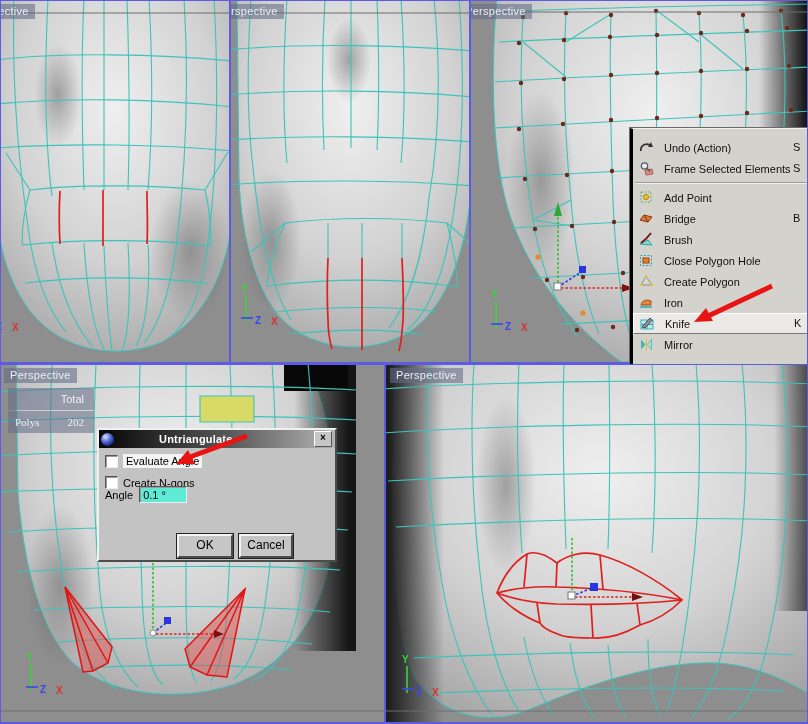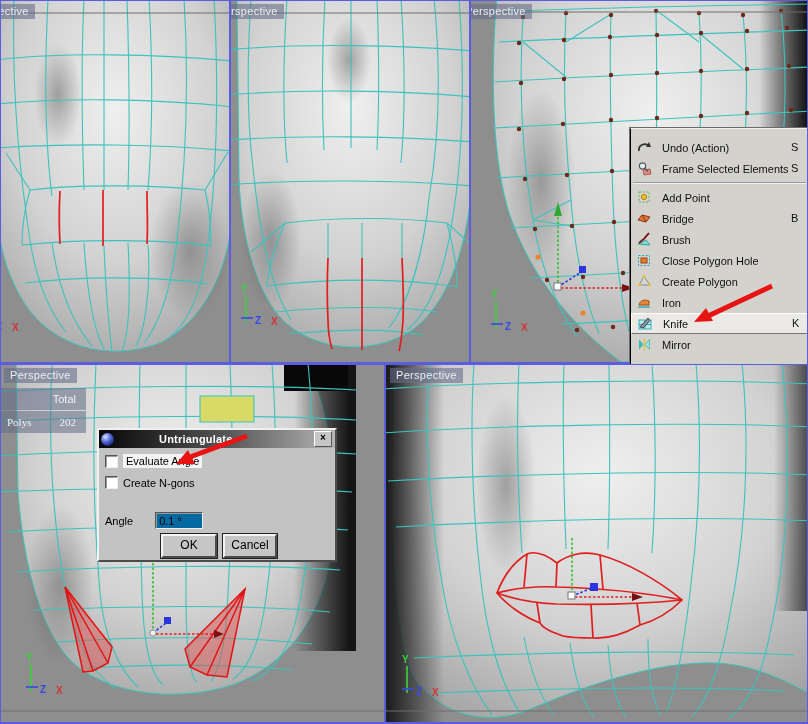--- a/index.html
+++ b/index.html
@@ -5,30 +5,30 @@
   html,body{margin:0;padding:0;background:#555;}
   .screen{position:relative;width:808px;height:724px;background:#8e8e8e;overflow:hidden;
           font-family:"Liberation Sans",sans-serif;-webkit-font-smoothing:none;}
   .panel{position:absolute;overflow:hidden;background:#8e8e8e;}
   .panel > svg{position:absolute;left:0;top:0;z-index:1;}
   .w{stroke:#3cc3bb;stroke-width:1.1;fill:none;}
   .r{stroke:#e01e1e;stroke-width:1.7;fill:none;}
   .grayline{stroke:#6f6f6f;stroke-width:1.2;}
   .vp-label{position:absolute;z-index:3;font-size:11px;color:#eceef4;background:rgba(98,108,134,.58);
             padding:1px 6px 2px 6px;white-space:nowrap;letter-spacing:.3px;}
-  .stats{position:absolute;left:0;top:23px;width:86px;z-index:3;font-size:11px;color:#f0f0f4;}
+  .stats{position:absolute;left:8px;top:23px;width:86px;z-index:3;font-size:11px;color:#f0f0f4;}
   .stats-row{height:22px;background:rgba(98,108,134,.55);display:flex;align-items:center;margin-bottom:1px;
              padding:0 10px 0 7px;box-sizing:border-box;}
   .stats-row.total{justify-content:flex-end;}
   .stats-row.polys{justify-content:space-between;font-family:Liberation Serif, serif;}
   .divider{position:absolute;background:#5c5ce0;z-index:5;}
   .frame{position:absolute;inset:0;border:1px solid #5c5ce0;border-bottom-width:2px;z-index:40;pointer-events:none;}
   
   .menu{position:absolute;left:630px;top:128px;width:178px;height:236px;background:#d4d2cc;z-index:10;
-        border-top:1px solid #f2f2f2;border-left:1px solid #000000;box-shadow:-1px -1px 0 #6a6a6a;
+        border-top:1px solid #f2f2f2;border-left:3px solid #000000;box-shadow:-1px -1px 0 #6a6a6a;
         padding-top:8px;box-sizing:border-box;overflow:hidden;}
   .menu-item{position:relative;height:21px;display:flex;align-items:center;padding-left:6px;
              font-size:11px;color:#101010;cursor:default;box-sizing:border-box;}
   .menu-item.hl{background:#eae9e5;border:1px solid;border-color:#ffffff #777 #777 #ffffff;}
   .mi-icon{width:17px;height:15px;margin-right:8px;flex:none;display:inline-block;}
   .mi-icon svg{display:block;}
   .mi-shortcut{position:absolute;left:160px;top:4px;font-size:11px;color:#101010;}
   .menu-sep{margin:3px 2px;height:0;border-top:1px solid #9a9a9a;border-bottom:1px solid #f0f0f0;}
   
   .dialog{position:absolute;left:97px;top:428px;width:240px;height:134px;background:#c3c3c3;z-index:12;
@@ -38,27 +38,27 @@
   .sphere{width:13px;height:13px;border-radius:50%;flex:none;
           background:radial-gradient(circle at 35% 30%,#d6e0ff,#4a5fd0 45%,#0e1858 85%);}
   .dlg-title-text{color:#fff;font-weight:bold;font-size:11px;letter-spacing:.2px;padding-left:41px;}
   .dlg-close{margin-left:auto;width:16px;height:14px;background:#c6c6c6;border:1px solid;
              border-color:#fff #555 #555 #fff;font-size:10px;line-height:12px;text-align:center;
              font-weight:bold;color:#000;cursor:default;}
   .cb-row{position:absolute;left:6px;display:flex;align-items:center;gap:5px;font-size:11px;color:#000;}
   .cb{width:13px;height:13px;background:#fff;border:1px solid;border-color:#555 #eee #eee #555;
       box-shadow:inset 1px 1px 0 #9a9a9a;box-sizing:border-box;}
   .cb-label.white{background:#f4f4f4;padding:1px 3px;}
-  .angle-row{position:absolute;left:6px;top:82px;display:flex;align-items:center;gap:22px;font-size:11px;color:#000;justify-content:flex-end;}
+  .angle-row{position:absolute;left:6px;top:56px;display:flex;align-items:center;gap:6px;font-size:11px;color:#000;justify-content:flex-end;}
   .angle-input{width:48px;height:17px;border:1px solid;border-color:#555 #eee #eee #555;
-               box-shadow:inset 1px 1px 0 #9a9a9a;background:#0369a1;font-size:11px;padding:0 3px;
+               box-shadow:inset 1px 1px 0 #9a9a9a;background:#5eead4;font-size:11px;padding:0 3px;
                font-family:"Liberation Sans",sans-serif;box-sizing:border-box;}
   .btn{position:absolute;top:104px;height:24px;background:#c6c6c6;border:2px solid;
        border-color:#f4f4f4 #4c4c4c #4c4c4c #f4f4f4;box-shadow:0 0 0 1px #222;
-       font-size:12px;text-align:center;line-height:19px;color:#000;box-sizing:border-box;cursor:default;}
+       font-size:12px;text-align:center;line-height:19px;color:#000;box-sizing:border-box;cursor:default;margin-left:16px;}
   .btn-ok{left:62px;width:56px;}
   .btn-cancel{left:124px;width:54px;}
   .arrows{position:absolute;inset:0;z-index:30;pointer-events:none;}
   .gz{font-size:10px;font-weight:bold;font-family:"Liberation Sans",sans-serif;}
   .gy{fill:#3ad43a;} .gzb{fill:#3848e8;} .gx{fill:#d43434;}
 </style>
 </head>
 <body>
 
 <div class="screen">

